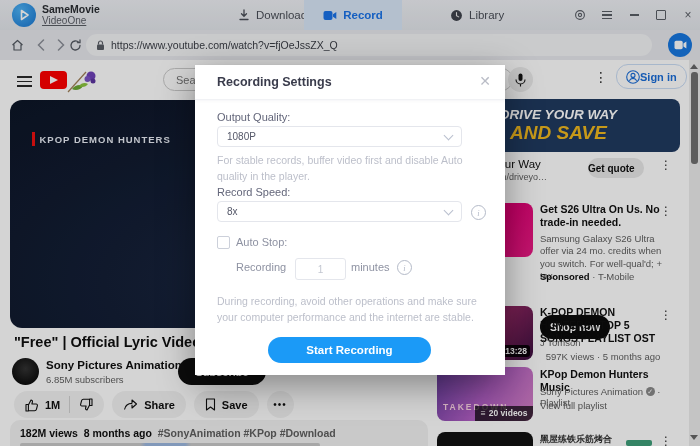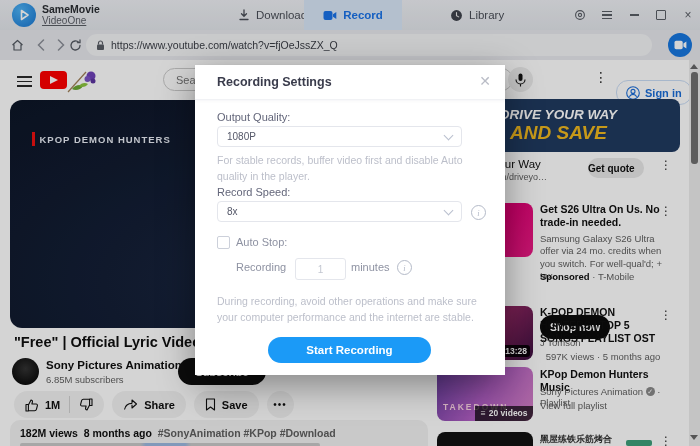--- a/index.html
+++ b/index.html
@@ -37,22 +37,22 @@
   .ytlogo{position:absolute;left:40px;top:11px;width:27px;height:18px;background:#f00;border-radius:4px;}
   .ytlogo:after{content:"";position:absolute;left:10px;top:5px;border-left:8px solid #fff;
                 border-top:4.5px solid transparent;border-bottom:4.5px solid transparent;}
   .searchpill{position:absolute;left:163px;top:8px;width:350px;height:23px;border:1px solid #ccc;border-radius:12px;
               background:#fff;display:flex;align-items:center;padding:0 10px;box-sizing:border-box;}
   .searchpill input{border:none;outline:none;font-size:11px;color:#333;width:100%;background:transparent;
                     font-family:"Liberation Sans",sans-serif;}
   .micbtn{position:absolute;left:508px;top:7px;width:25px;height:25px;border-radius:50%;background:#ececec;
           display:flex;align-items:center;justify-content:center;}
   .ytdots{position:absolute;left:594px;top:9px;font-size:14px;color:#333;}
-  .signin{position:absolute;left:616px;top:20px;height:23px;border:1px solid #c9dcf5;border-radius:12px;
-          display:flex;align-items:center;gap:5px;padding:0 9px;color:#1a6dd8;font-size:11px;font-weight:bold;background:#fff;}
+  .signin{position:absolute;left:616px;top:4px;height:23px;border:1px solid #c9dcf5;border-radius:12px;
+          display:flex;align-items:center;padding:0 9px;color:#1a6dd8;font-size:11px;font-weight:bold;background:#fff;}
   .player{position:absolute;left:10px;top:40px;width:418px;height:228px;border-radius:12px;
           background:radial-gradient(130% 120% at 70% 80%,#1a2742 0%,#111b30 55%,#0b1322 100%);overflow:hidden;}
   .player .cap{position:absolute;left:22px;top:32px;display:flex;align-items:center;gap:5px;}
   .player .capbar{width:2.5px;height:14px;background:#e11;}
   .player .captxt{color:#e8ecf4;font-size:9.5px;font-weight:bold;letter-spacing:1px;text-align:right;}
   .player .fig{position:absolute;right:-30px;top:55px;width:140px;height:220px;border-radius:50%;
                background:radial-gradient(circle at 40% 30%,#233050,#0a1120 70%);}
   .vtitle{position:absolute;left:14px;top:274px;width:410px;font-size:14.5px;font-weight:bold;color:#0f0f0f;}
   .chavatar{position:absolute;left:12px;top:298px;width:27px;height:27px;border-radius:50%;
             background:radial-gradient(circle at 50% 40%,#333,#000);}

